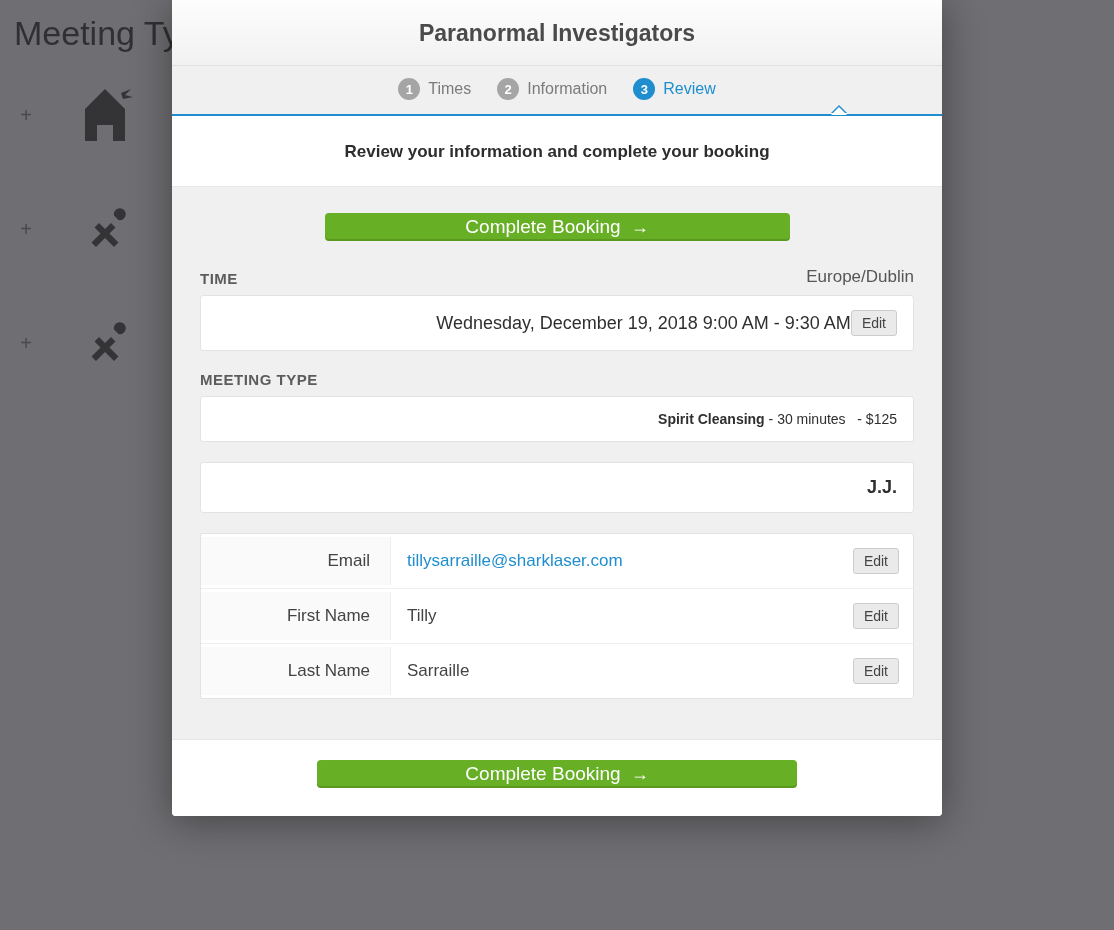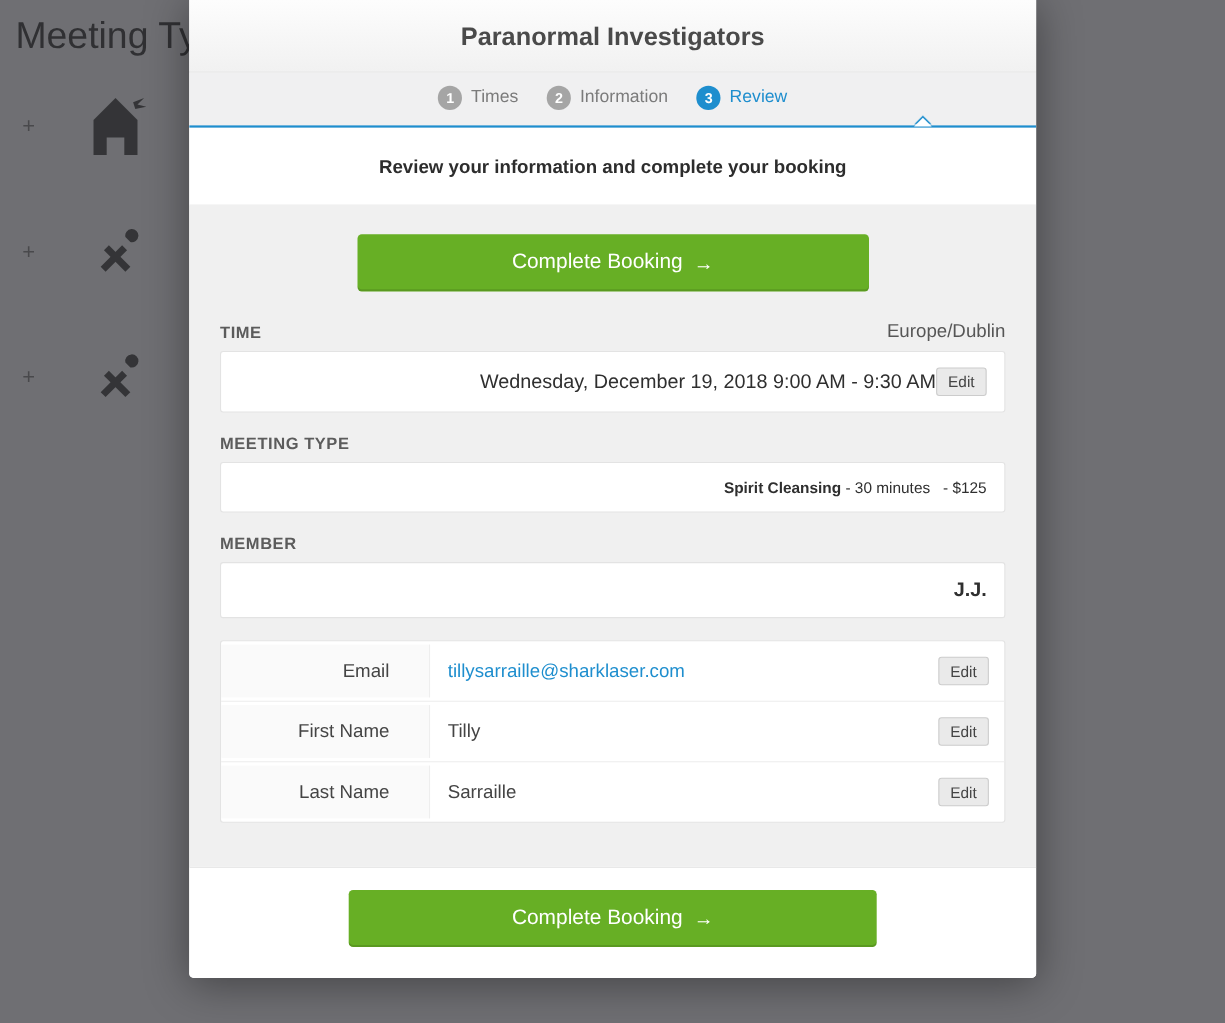--- a/index.html
+++ b/index.html
@@ -137,21 +137,21 @@
     display:inline-flex;
     align-items:center;
     justify-content:center;
     gap:10px;
     background:#67af25;
     color:#fff;
     font-size:19px;
     font-weight:500;
     border:none;
     border-radius:4px;
-    padding: 15px 44px;
+    padding: 3px 44px;
     width:465px;
     cursor:pointer;
     box-shadow: inset 0 -2px 0 rgba(0,0,0,0.12);
   }
   .complete-btn .arrow { font-size:18px; }
   .row-top {
     display:flex;
     justify-content:space-between;
     align-items:flex-end;
     margin-bottom:8px;
@@ -199,21 +199,21 @@
   .info-row {
     display:flex;
     align-items:center;
     border-bottom:1px solid #eee;
     padding: 14px 14px;
   }
   .info-row:last-child { border-bottom:none; }
   .info-label {
     width: 190px;
     text-align:right;
-    padding-right:36px;
+    padding-right:20px;
     font-size:17px;
     color:#444;
     background:#fafafa;
     margin:-14px 0 -14px -14px;
     padding-top:14px;
     padding-bottom:14px;
     border-right:1px solid #eee;
   }
   .info-value {
     flex:1;
@@ -324,21 +324,20 @@
     <div class="white-box">
       <span class="meeting-type-text">
         <span class="bold">Spirit Cleansing</span>
         <span> - </span>
         <span>30 minutes</span>
         <span>&nbsp; - </span>
         <span>$125</span>
       </span>
     </div>
 
-    <div class="sec-label" style="margin-bottom:8px">MEMBER</div>
     <div class="white-box member">
       <span>J.J.</span>
     </div>
 
     <div class="info-table">
       <div class="info-row">
         <div class="info-label">Email</div>
         <div class="info-value link">tillysarraille@sharklaser.com</div>
         <button class="edit-btn">Edit</button>
       </div>

